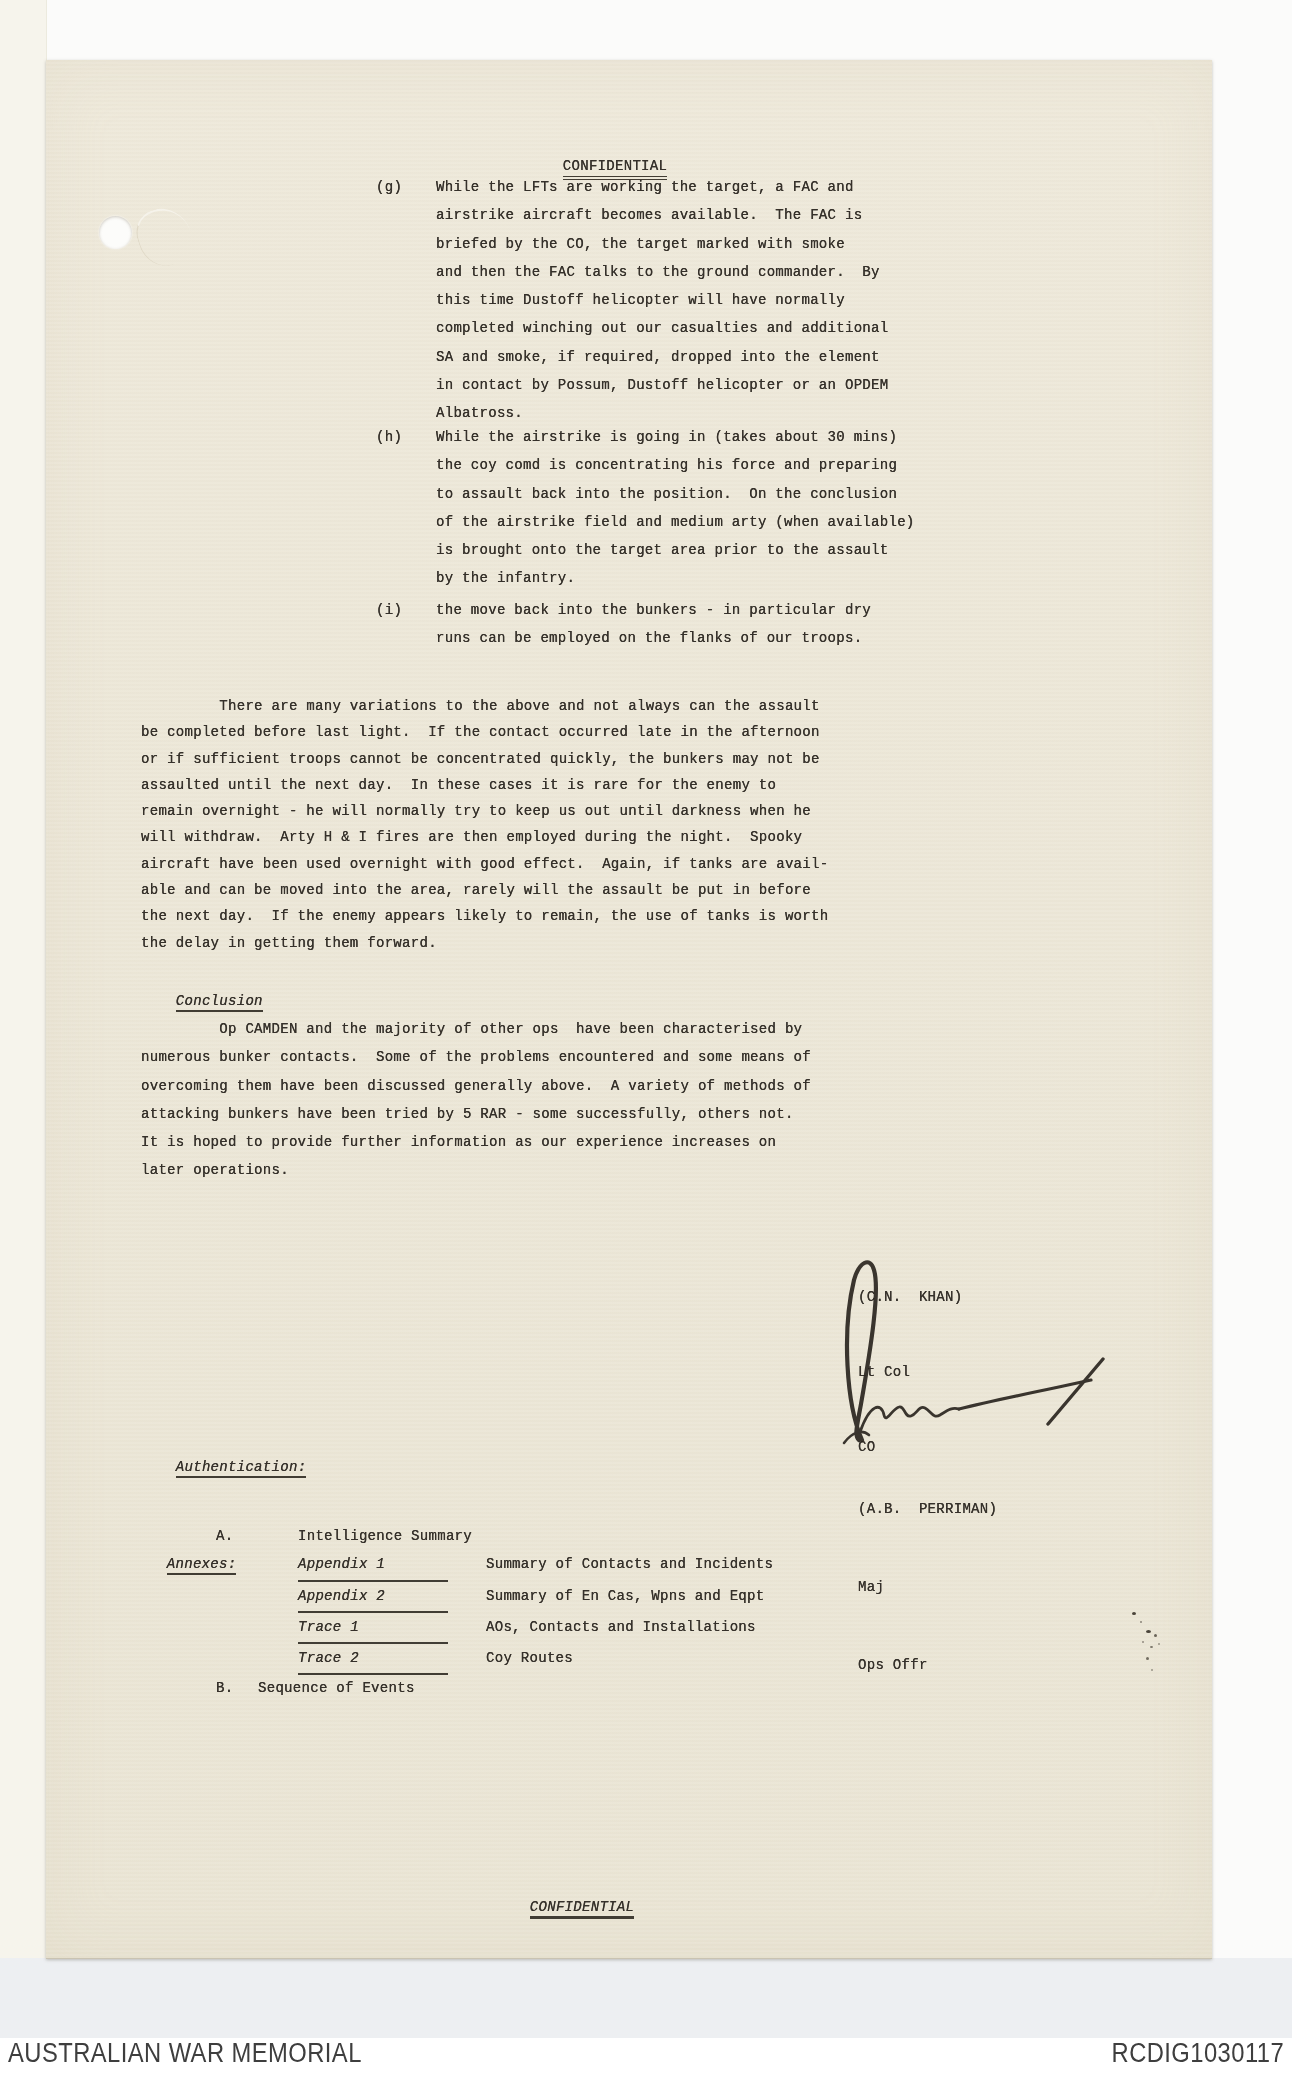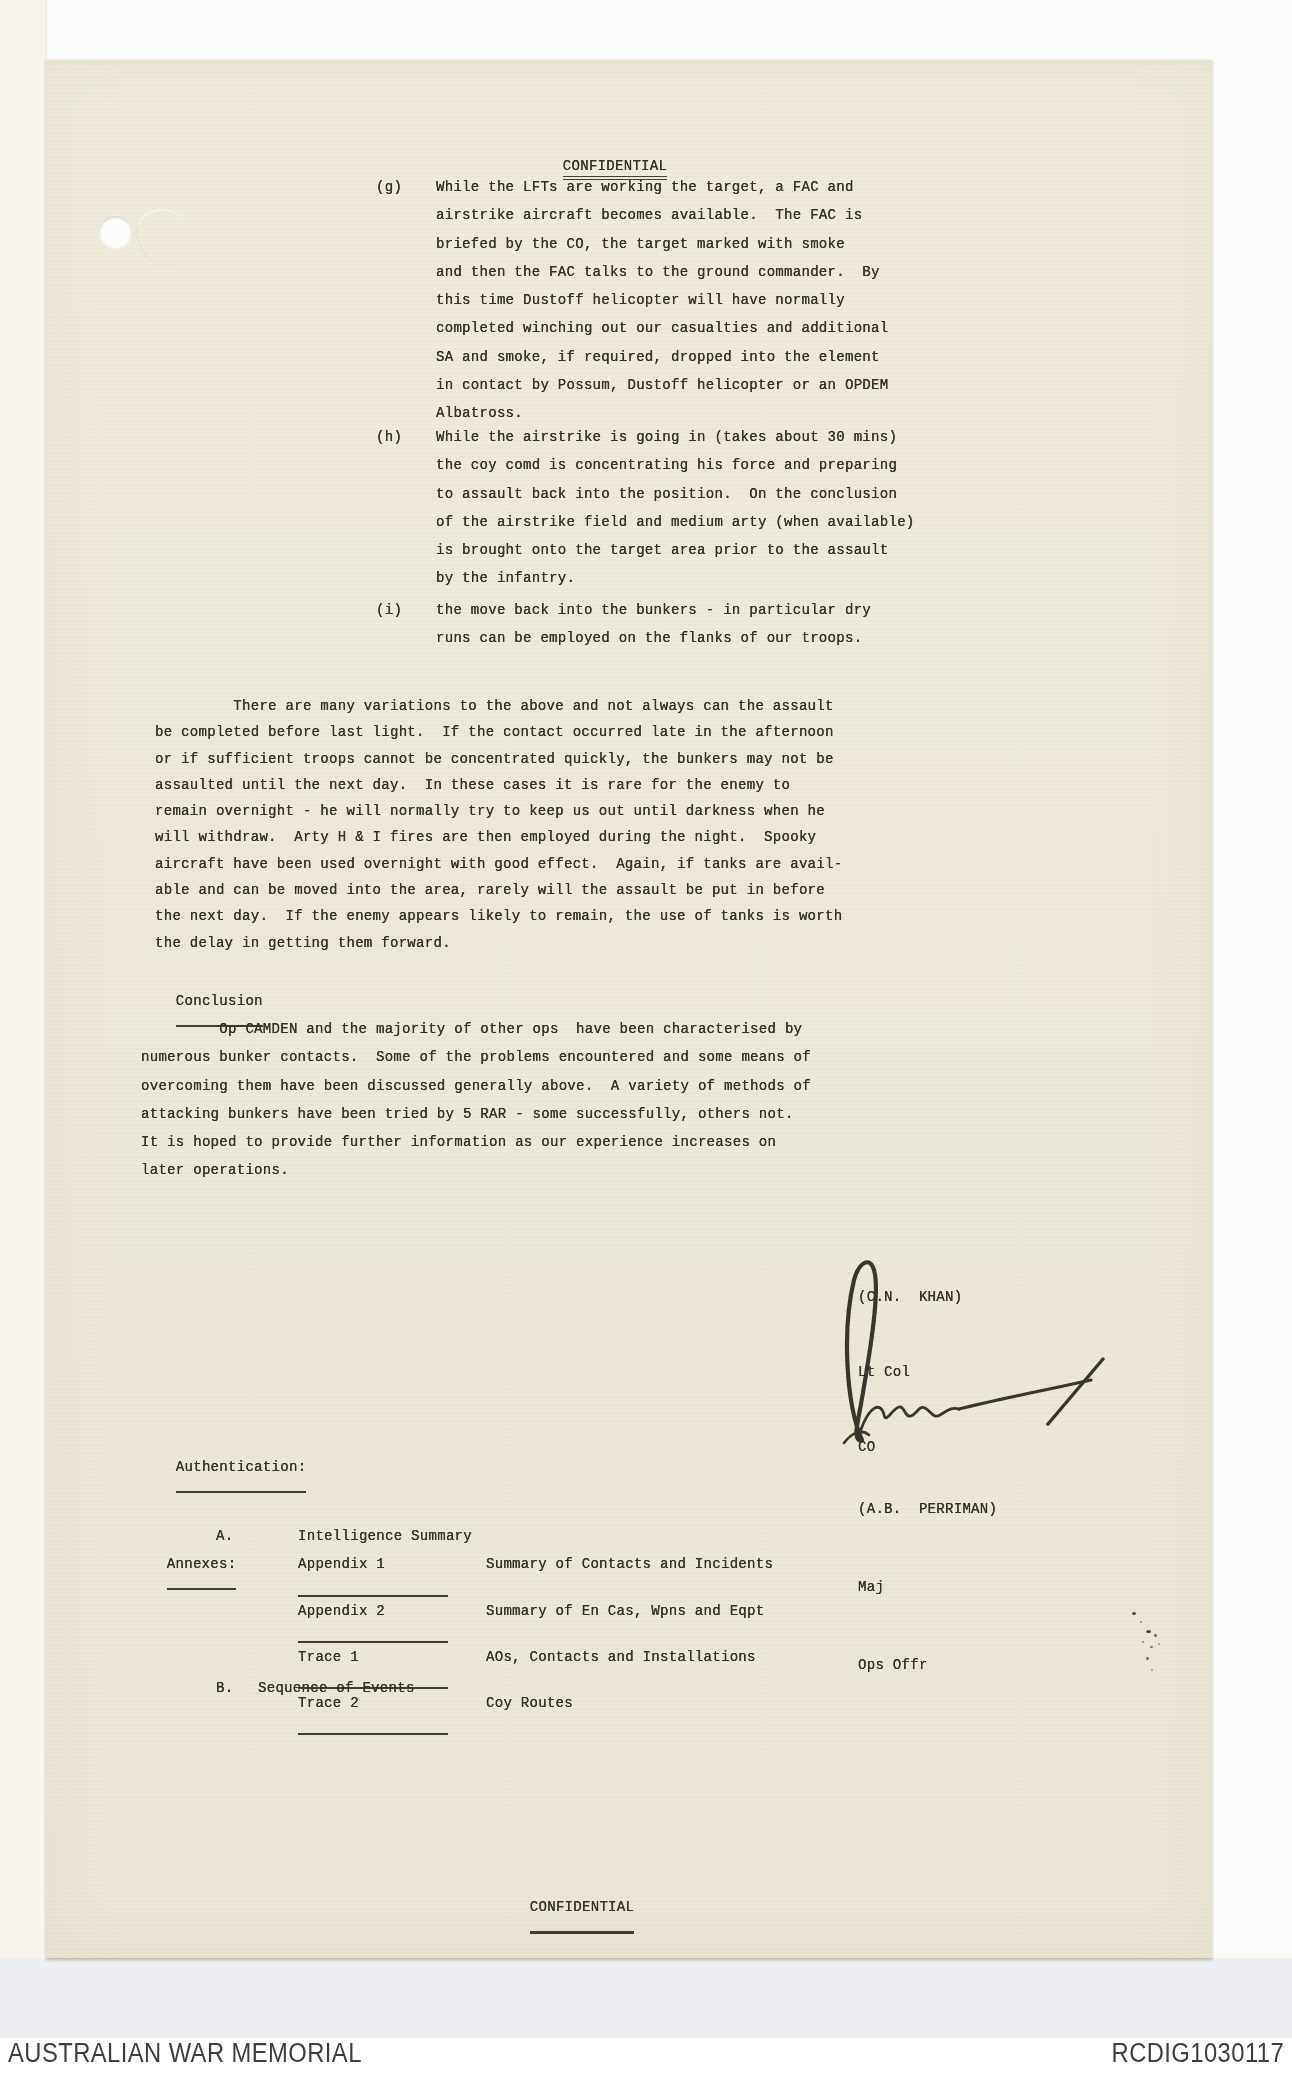--- a/index.html
+++ b/index.html
@@ -34,23 +34,23 @@
     pointer-events:none;}
 
   
   .tw{
     font-family:"Liberation Mono","DejaVu Sans Mono",monospace;
     font-size:14px;letter-spacing:.3px;color:#35302a;
     text-shadow:0 0 .5px rgba(51,47,40,.85), .3px .4px 0 rgba(51,47,40,.3);
     white-space:pre;line-height:28px;
   }
   .tline{white-space:pre;}
-  .lh26 .tline{line-height:26.3px;margin-left:14px;}
+  .lh26 .tline{line-height:26.3px;}
   .lh28 .tline{line-height:28.3px;}
-  .u{border-bottom:2px solid rgba(47,42,34,.9);padding-bottom:16px;}
+  .u{border-bottom:2px solid rgba(47,42,34,.9);padding-bottom:1px;font-style:italic;}
   .u2{border-bottom:4px double rgba(47,42,34,.9);padding-bottom:2px;}
 
   .abs{position:absolute;}
 
   
   .hang{position:absolute;left:330px;}
   .hang .lbl{position:absolute;left:0;top:0;}
   .hang .txt{margin-left:60px;}
 
   

